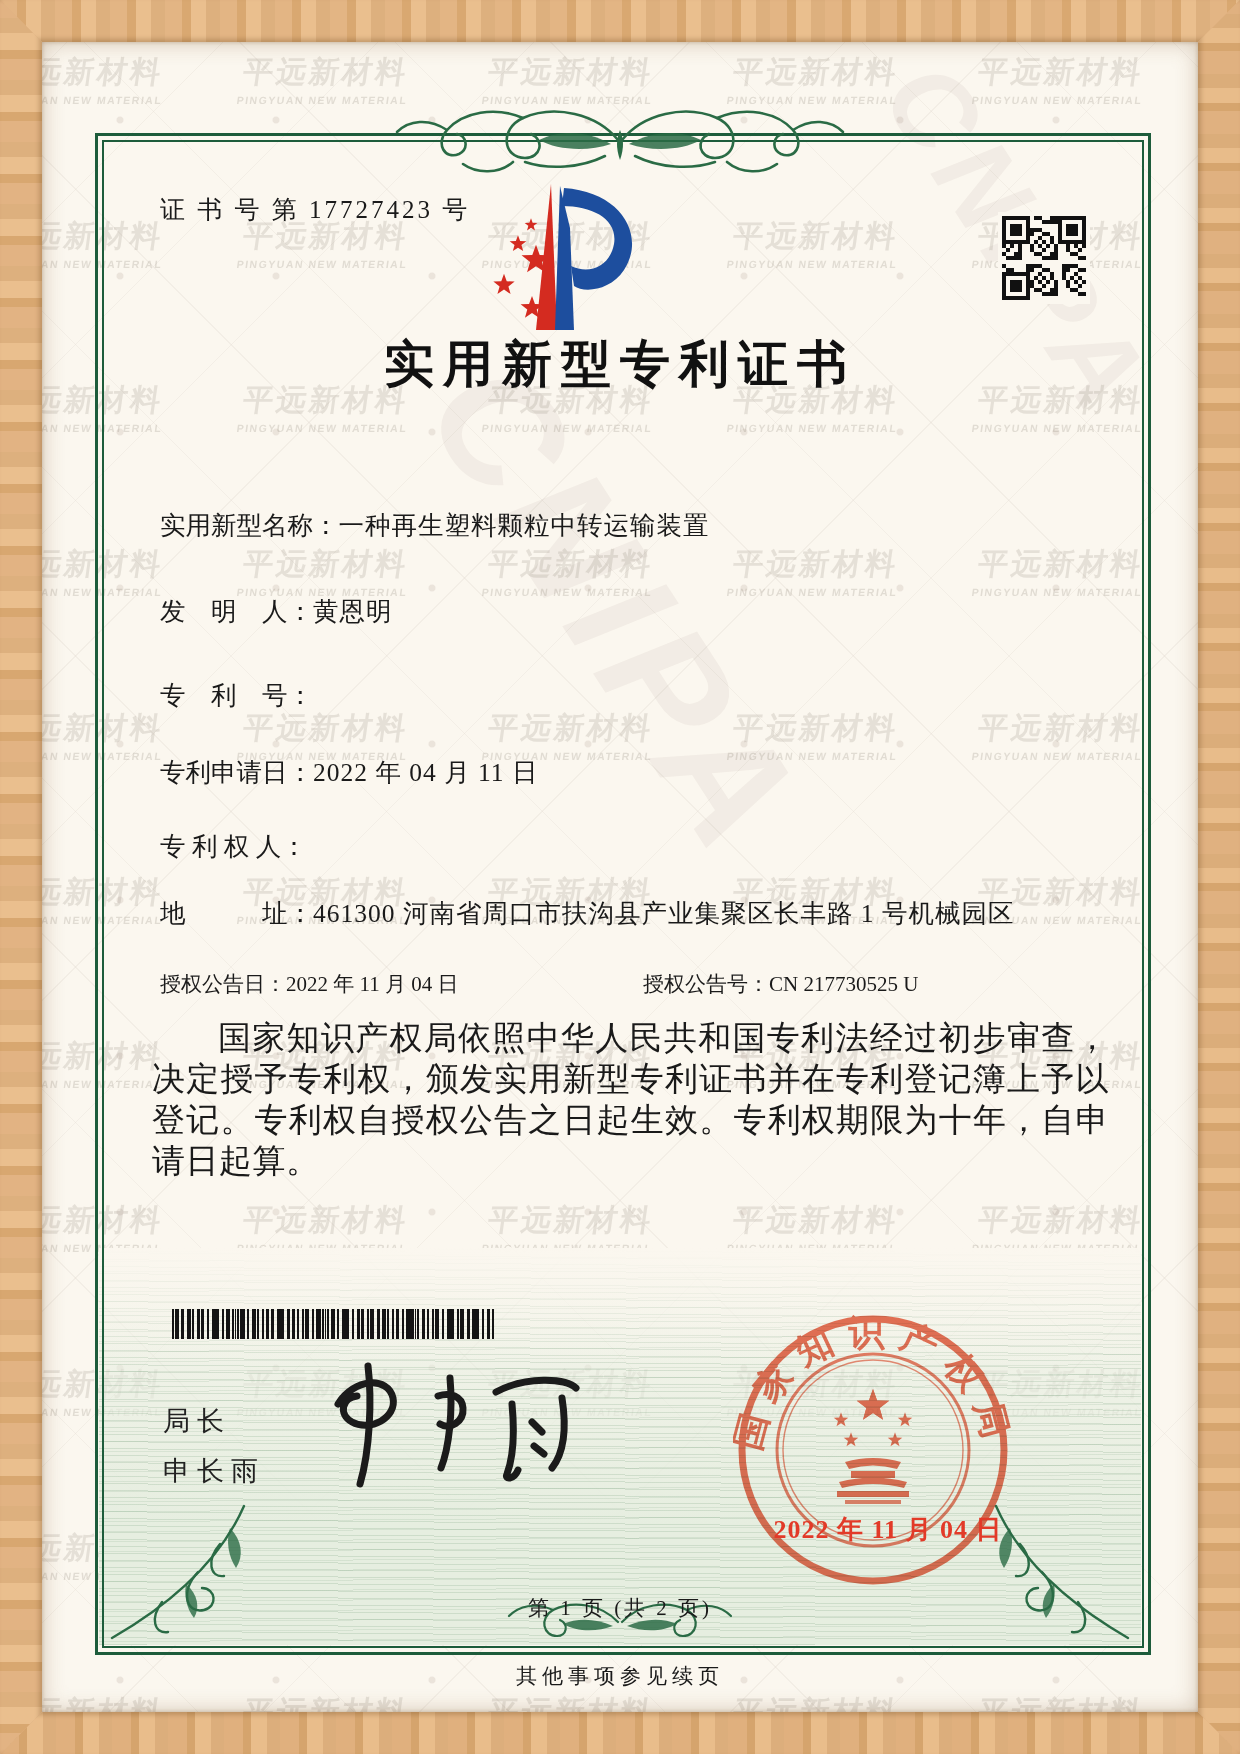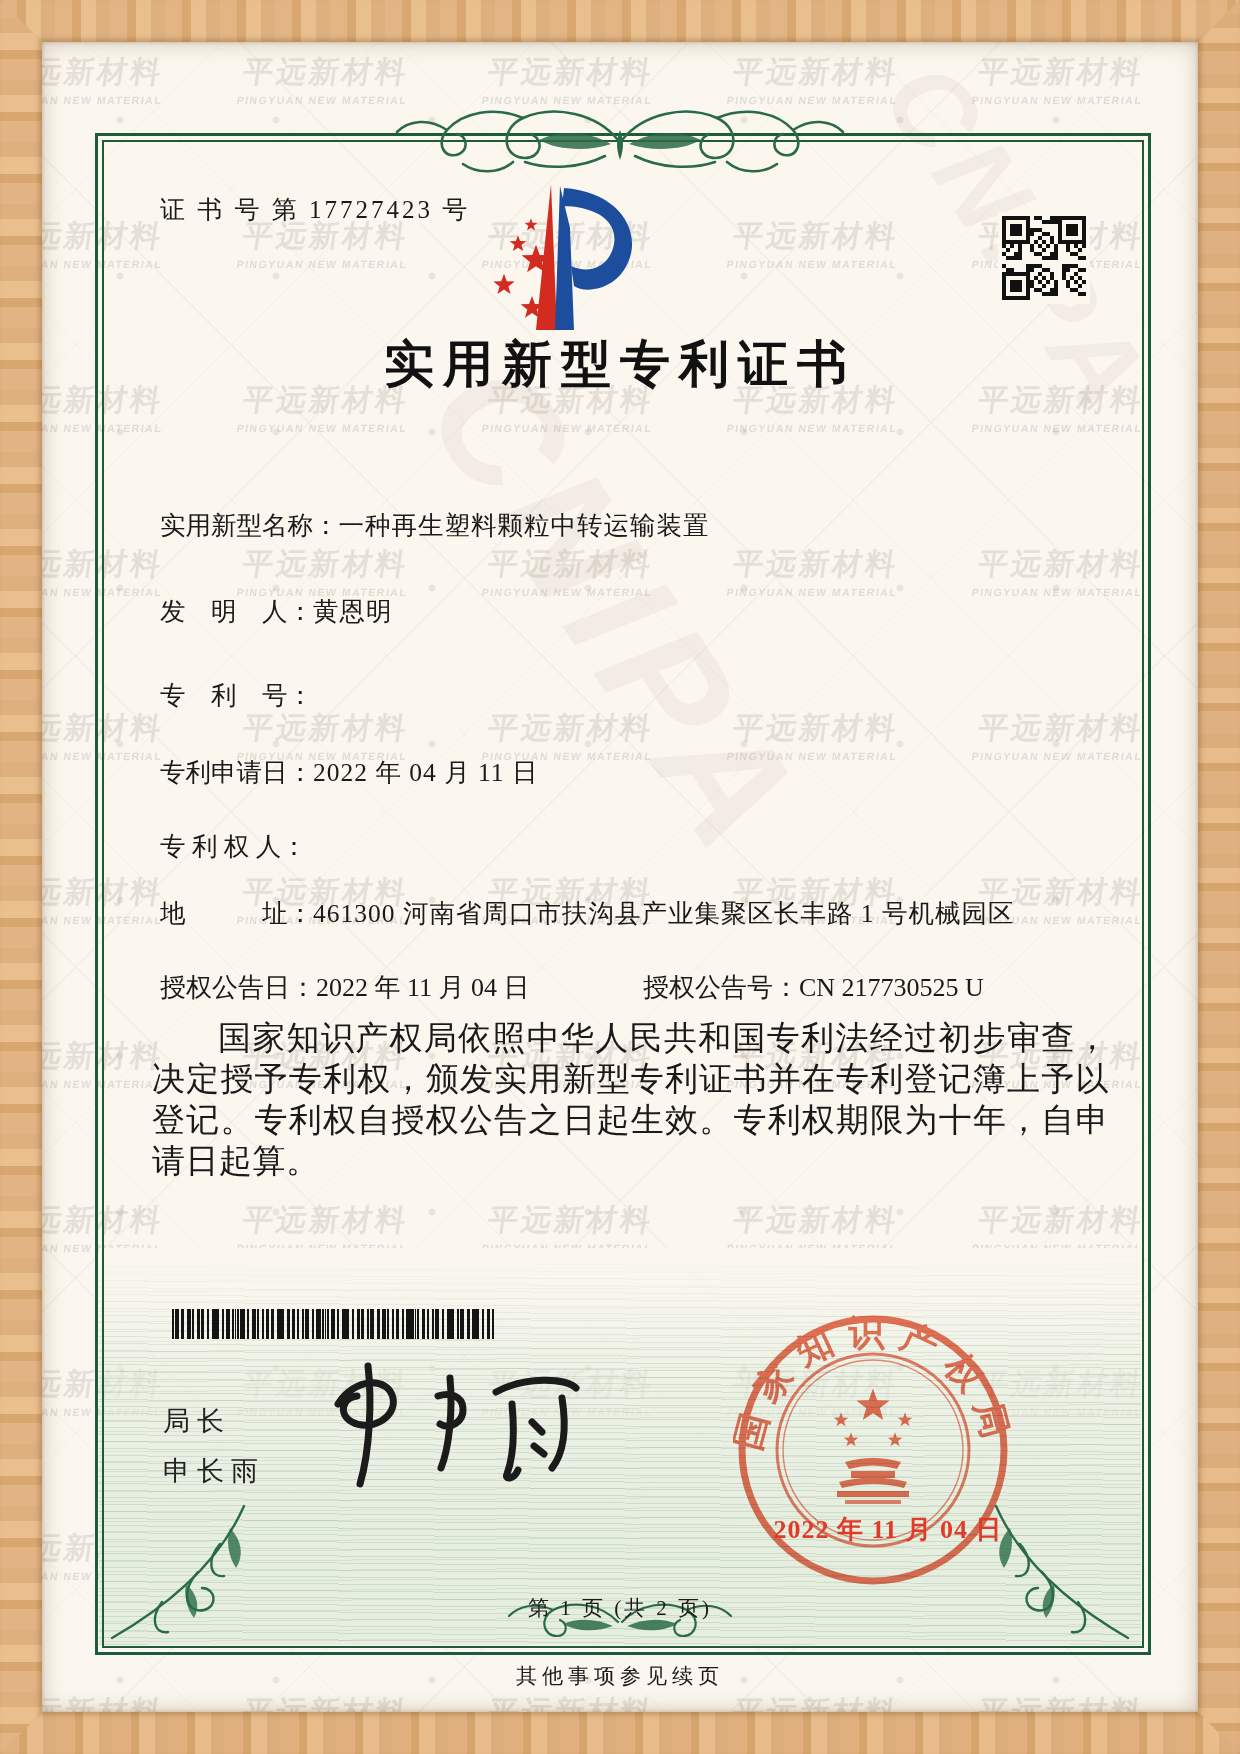--- a/index.html
+++ b/index.html
@@ -57,21 +57,21 @@
   
   .abs{position:absolute;z-index:6;}
   .cert-no{left:160px;top:193px;font-size:25px;letter-spacing:3px;}
   .qr{left:998px;top:212px;}
   .logo{left:470px;top:178px;}
   .title{left:0;top:331px;width:1240px;text-align:center;font-size:50px;font-weight:bold;
     letter-spacing:9px;color:#111;}
   .field-row{left:160px;width:952px;display:flex;font-size:25.5px;line-height:40px;}
   .f-label{flex:none;white-space:pre;}
   .f-value{flex:1;letter-spacing:1px;}
-  .grant-row{left:160px;width:952px;font-size:26px;}
+  .grant-row{left:160px;width:952px;font-size:21px;}
   .grant-no-group{position:absolute;left:483px;top:0;white-space:nowrap;}
   .paras{left:143px;top:1018px;width:957px;font-size:33px;line-height:41px;text-align:justify;z-index:6;margin-left:9px;}
   .paras p{margin:0;text-indent:2em;letter-spacing:0.5px;}
   .barcode{left:172px;top:1309px;width:322px;height:30px;z-index:6;
     background-image:
       repeating-linear-gradient(90deg,#141414 0 2px,transparent 2px 5px),
       repeating-linear-gradient(90deg,#141414 0 1px,transparent 1px 9px),
       repeating-linear-gradient(90deg,transparent 0 3px,#141414 3px 6px,transparent 6px 13px);}
   .sig-title{left:163px;top:1403px;font-family:"Liberation Sans","DejaVu Sans",sans-serif;
     font-size:27px;letter-spacing:7px;color:#222;z-index:6;}

